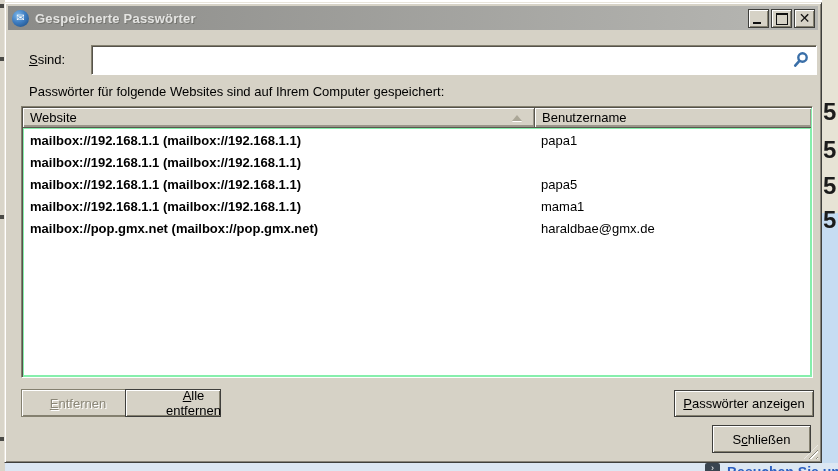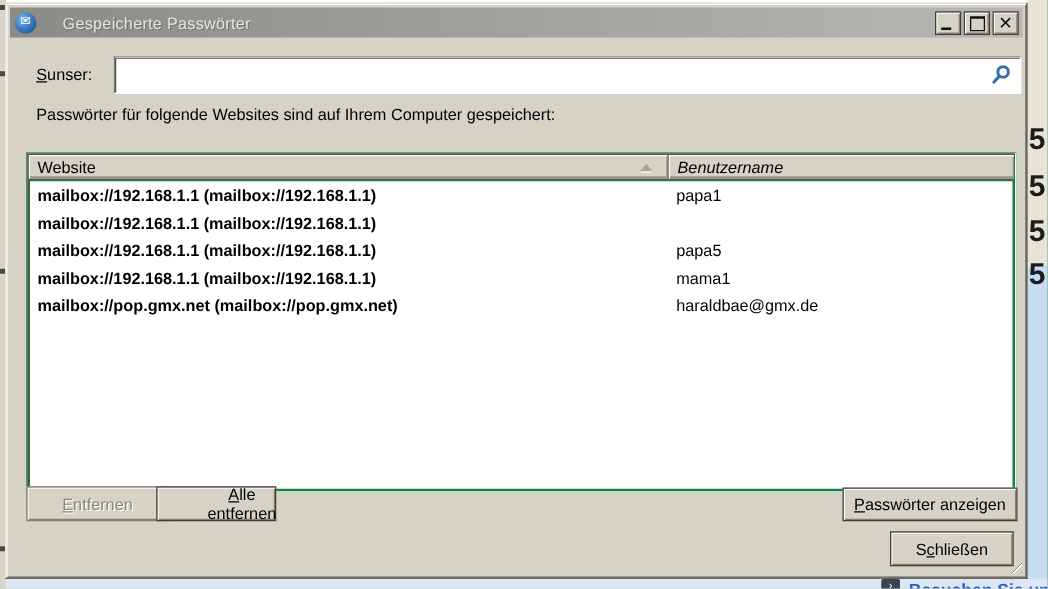--- a/index.html
+++ b/index.html
@@ -19,47 +19,47 @@
   
   .dialog { left:4px; top:2px; width:818px; height:461px; background:#d6d2c6;
     border:1px solid; border-color:#e9e5db #3f3f3c #3f3f3c #e9e5db;
     box-shadow: inset 1px 1px 0 #ffffff, inset -1px -1px 0 #878378; }
 
   .titlebar { left:3px; top:3px; width:810px; height:24px;
     background:linear-gradient(90deg,#8b8b88,#b7b7b3); display:flex; align-items:center; }
   .app-icon { width:17px; height:17px; margin-left:4px; border-radius:50%;
     background:radial-gradient(circle at 35% 30%, #7cb6e8 0%, #3f7ec2 45%, #17477e 100%);
     display:flex; align-items:center; justify-content:center; color:#fff; font-size:10px; line-height:10px; }
-  .title-text { margin-left:21px; font-weight:normal; color:#e4e4e2; text-shadow:1px 1px 0 #74746f; letter-spacing:.2px; }
+  .title-text { margin-left:6px; font-weight:bold; color:#e4e4e2; text-shadow:1px 1px 0 #74746f; letter-spacing:.2px; }
   .tb-buttons { position:absolute; right:3px; top:3px; display:flex; }
   .tb-btn { width:21px; height:19px; background:#d6d2c6; border:1px solid #3f3f3c;
     box-shadow: inset 1px 1px 0 #ffffff, inset -1px -1px 0 #84806f;
     margin-left:2px; position:relative; }
   .tb-btn.min::after { content:""; position:absolute; left:4px; bottom:3px; width:8px; height:2px; background:#111; }
   .tb-btn.max::after { content:""; position:absolute; left:4px; top:3px; width:10px; height:9px; border:1px solid #111; border-top:2px solid #111; }
   .tb-btn.close::after { content:"✕"; position:absolute; left:0; top:0; width:100%; height:100%; text-align:center; line-height:17px; font-size:14px; color:#111; }
 
   .lbl { white-space:nowrap; }
   .akey { text-decoration:underline; }
 
   .search-input { left:86px; top:42px; width:726px; height:30px; background:#fff;
     border:1px solid; border-color:#84806f #fff #fff #84806f;
     box-shadow: inset 1px 1px 0 #55524a; }
   .search-input input { position:absolute; left:4px; top:3px; width:690px; height:22px; border:none; outline:none; font:13px "Liberation Sans",sans-serif; background:transparent; }
   .mag { position:absolute; right:6px; top:5px; }
 
-  .listbox { left:16px; top:103px; width:792px; height:272px; background:#15803d;
+  .listbox { left:16px; top:103px; width:792px; height:272px; background:#86efac;
     border:1px solid; border-color:#84806f #fff #fff #84806f;
-    box-shadow: inset 1px 1px 0 #55524a; margin-top: 16px; }
+    box-shadow: inset 1px 1px 0 #55524a; }
   .lb-head { position:absolute; left:1px; top:1px; right:1px; height:20px; display:flex; }
   .hcell { background:#d6d2c6; border-right:1px solid #5a574e; border-bottom:1px solid #5a574e;
     box-shadow: inset 1px 1px 0 #ffffff, inset -1px -2px 0 #9a968a;
     padding:2px 0 0 7px; position:relative; color:#000; }
   .hcell.c1 { width:512px; }
-  .hcell.c2 { flex:1; border-right:none;font-style:italic; }
+  .hcell.c2 { flex:1; border-right:none; }
   .sort-arrow { position:absolute; right:12px; top:7px; width:0; height:0;
     border-left:5px solid transparent; border-right:5px solid transparent; border-bottom:6px solid #aba797;
     filter:drop-shadow(0 1px 0 #fff); }
   .lb-body { position:absolute; left:2px; top:22px; right:2px; bottom:2px; background:#fff; }
   .row { display:flex; height:22px; align-items:center; }
   .cell-site { width:510px; padding-left:6px; white-space:nowrap; overflow:hidden;font-weight:bold; }
   .cell-user { flex:1; padding-left:7px; white-space:nowrap; overflow:hidden; }
 
   .btn { background:#d6d2c6; border:1px solid #3f3f3c;
     box-shadow: inset 1px 1px 0 #ffffff, inset -1px -1px 0 #84806f;
@@ -100,21 +100,21 @@
   <div class="abs titlebar">
     <div class="app-icon">✉</div>
     <div class="title-text">Gespeicherte Passwörter</div>
     <div class="tb-buttons">
       <div class="tb-btn min"></div>
       <div class="tb-btn max"></div>
       <div class="tb-btn close"></div>
     </div>
   </div>
 
-  <div class="abs lbl" style="left:24px; top:49px;"><span class="akey">S</span><span>unser:</span></div>
+  <div class="abs lbl" style="left:24px; top:49px;"><span class="akey">S</span><span>sind:</span></div>
 
   <div class="abs search-input">
     <input type="text" value="" style="">
     <svg class="mag" width="18" height="18" viewBox="0 0 18 18">
       <circle cx="10.5" cy="6.5" r="4.2" fill="none" stroke="#3a6fa8" stroke-width="2.4"></circle>
       <line x1="7.2" y1="10.2" x2="3.2" y2="14.6" stroke="#3a6fa8" stroke-width="2.6" stroke-linecap="round"></line>
     </svg>
   </div>
 
   <div class="abs lbl" style="left:24px; top:81px;">Passwörter für folgende Websites sind auf Ihrem Computer gespeichert:</div>

